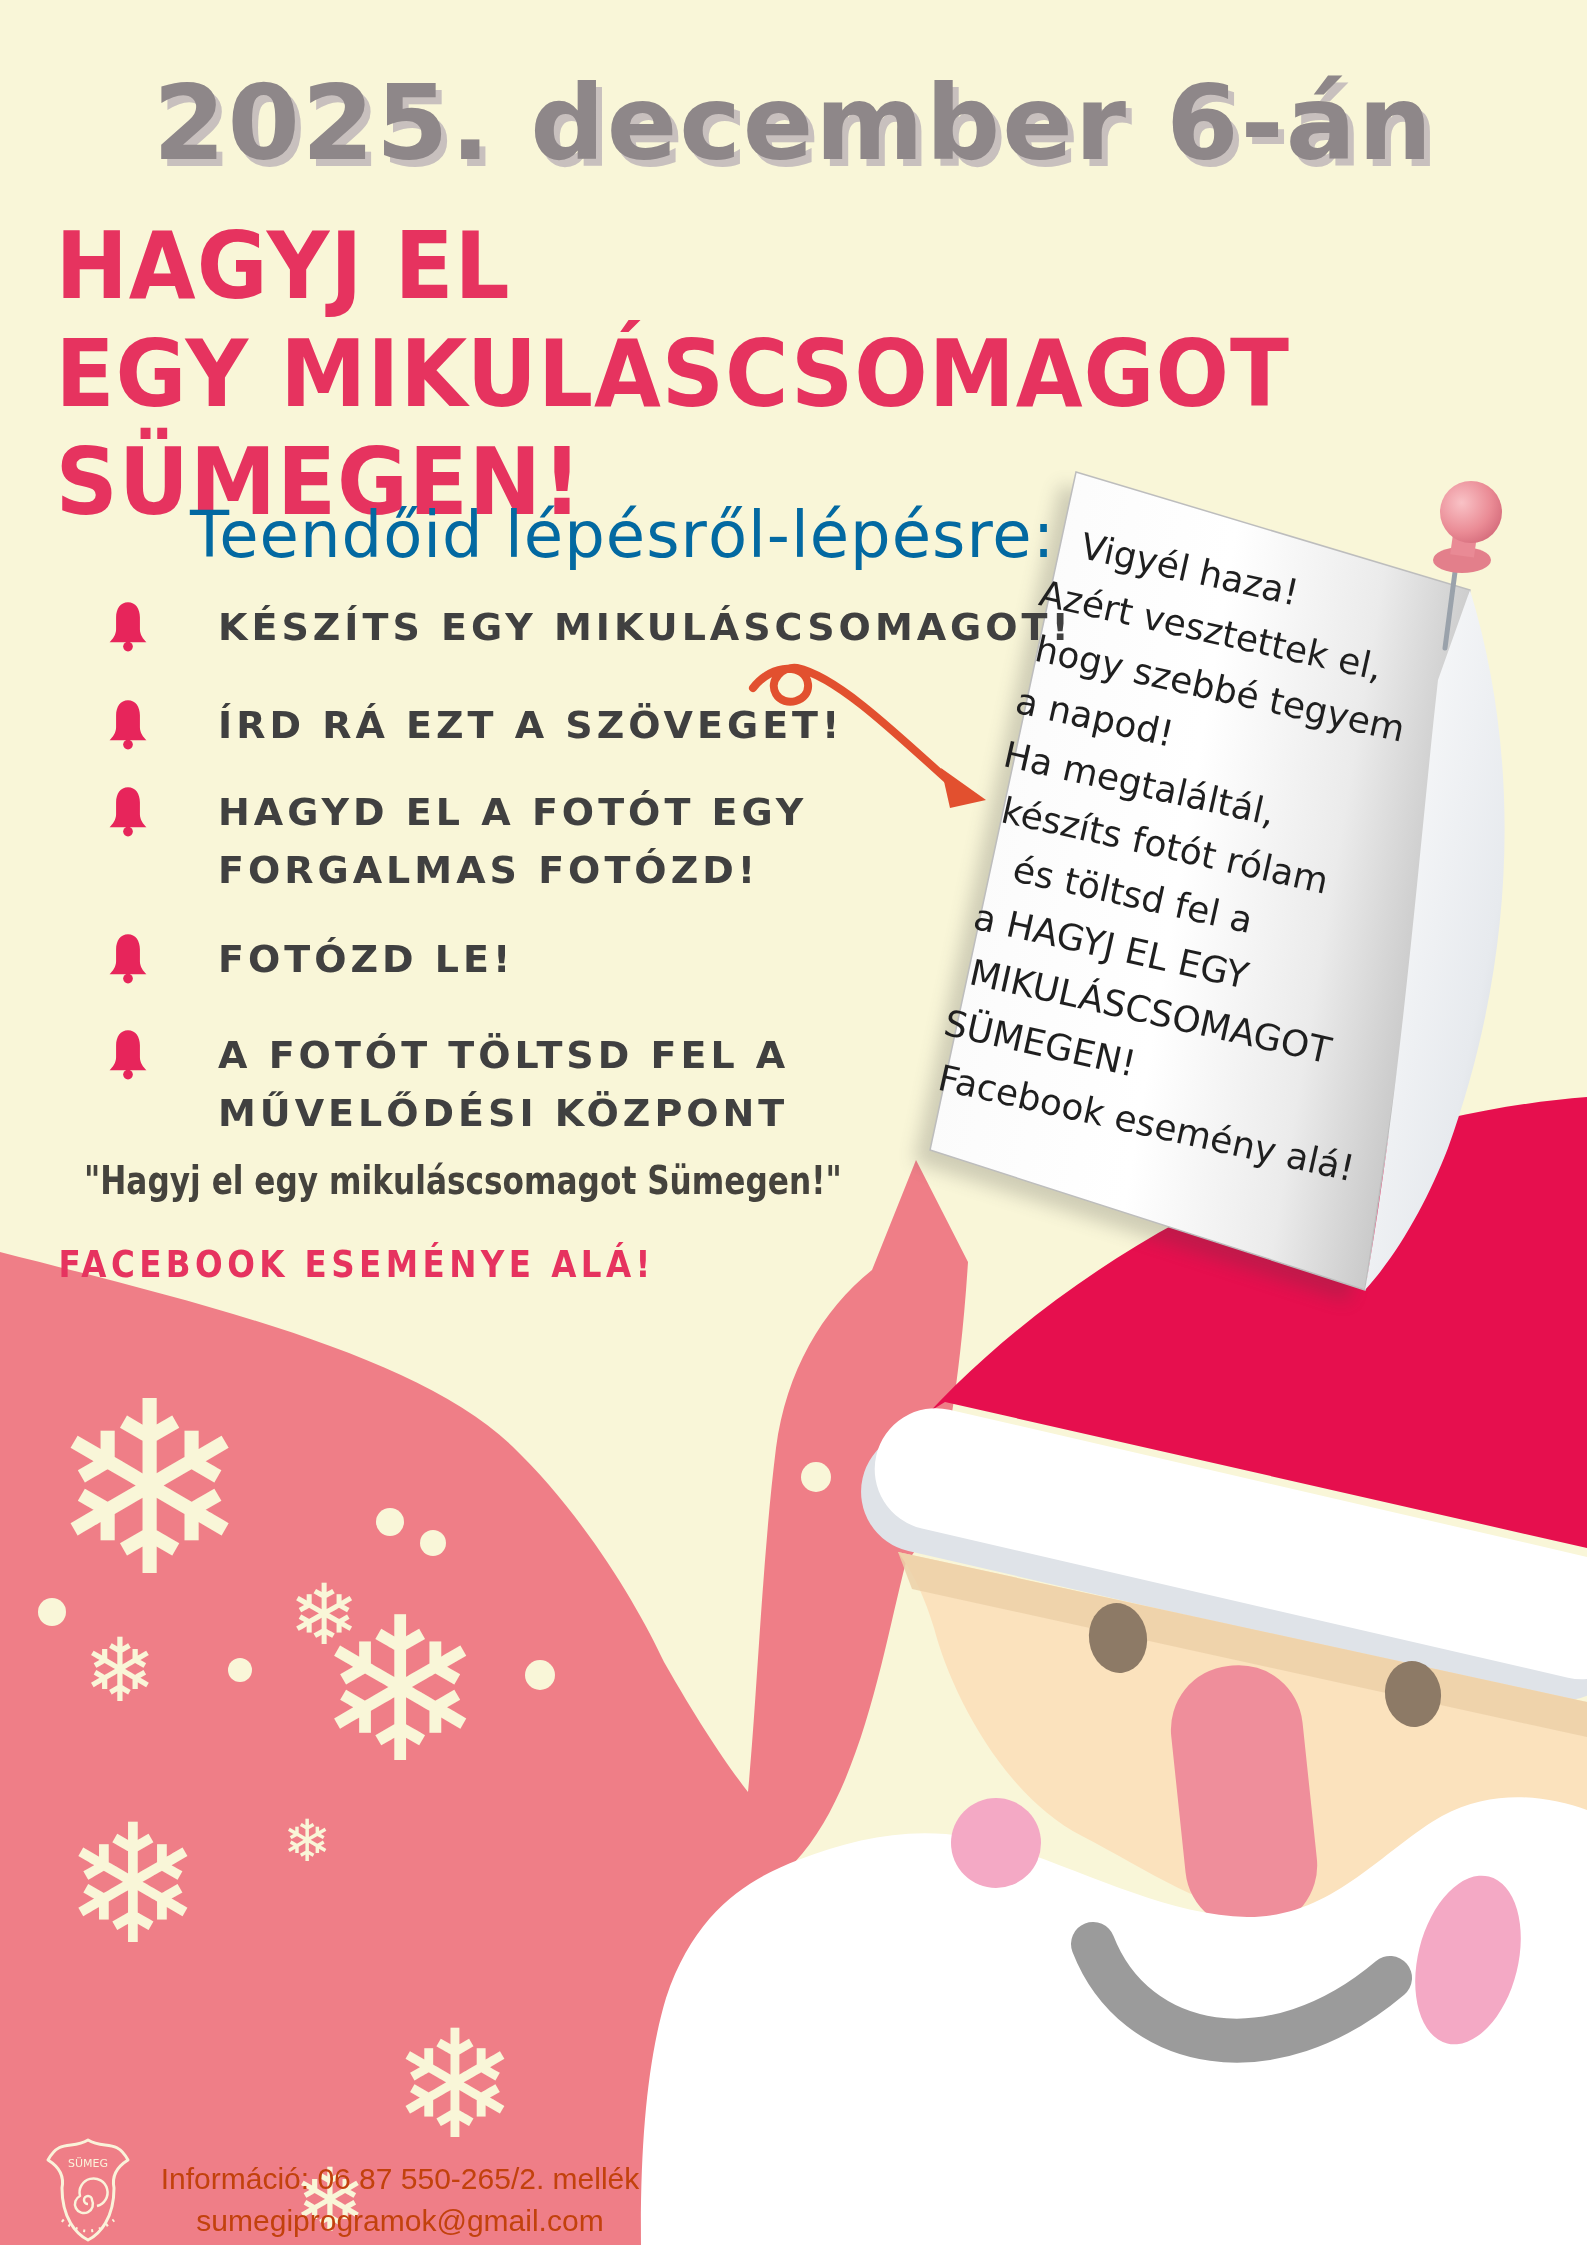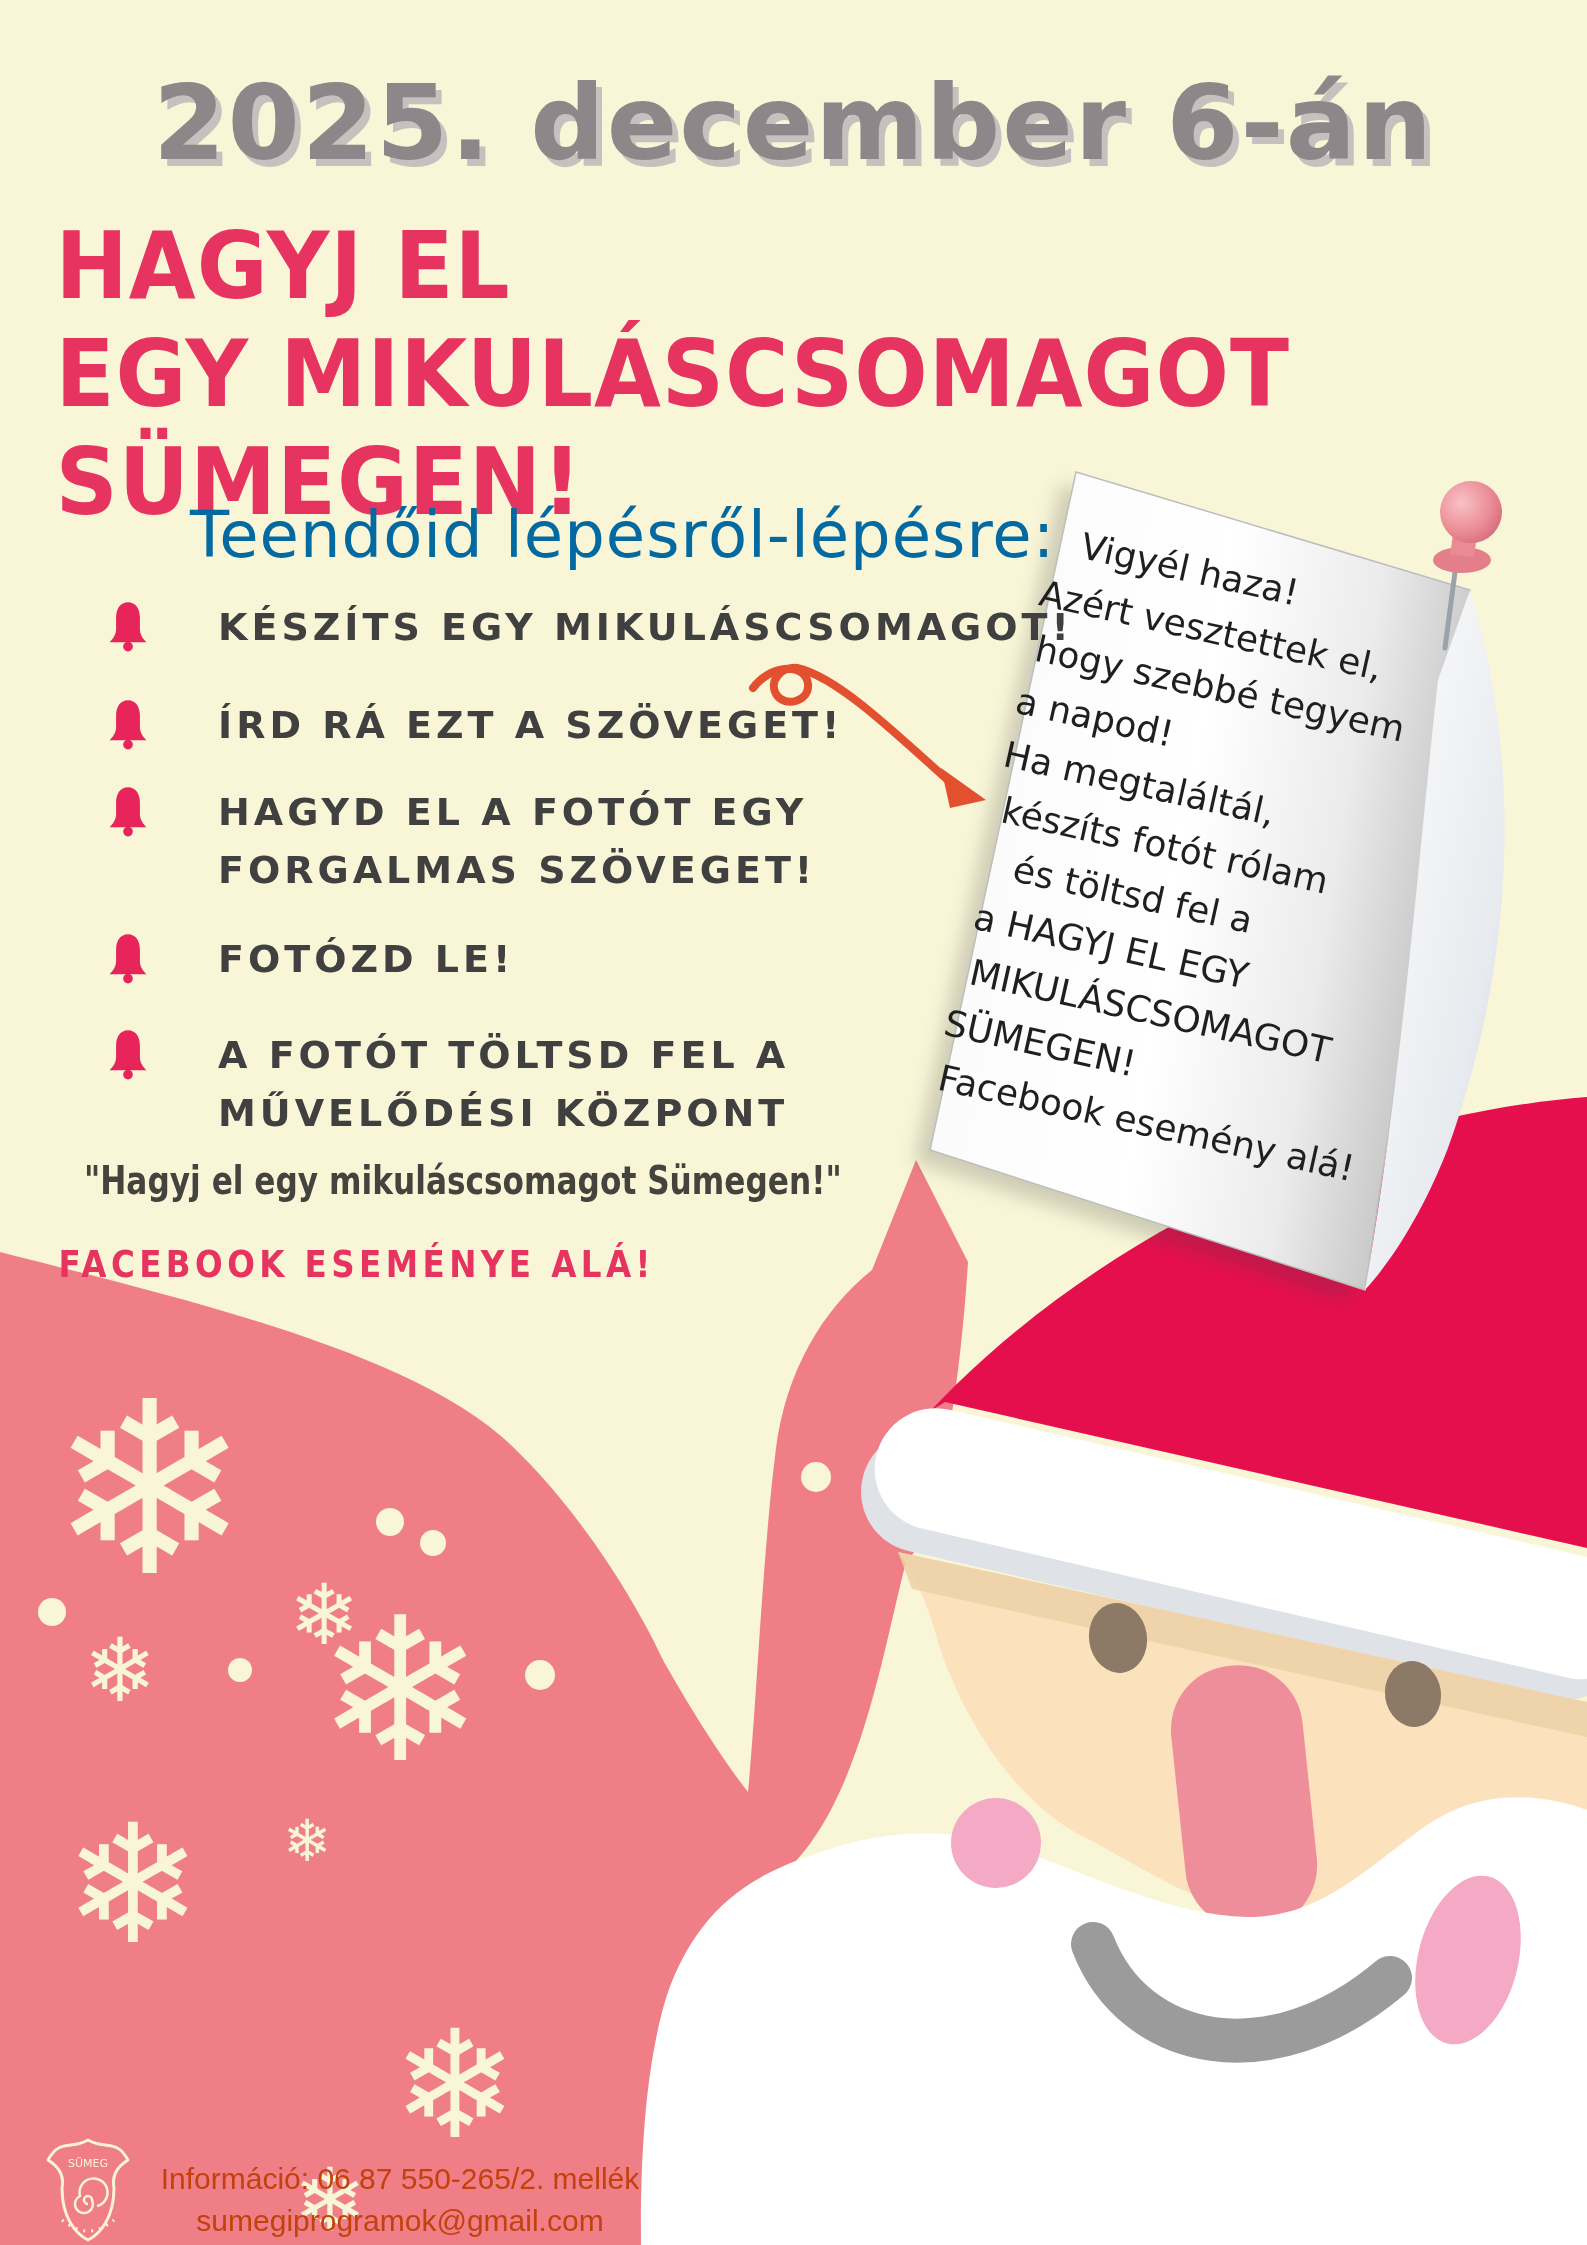--- a/index.html
+++ b/index.html
@@ -215,21 +215,21 @@
   <div class="abs main-title">
     <div class="tline">HAGYJ EL</div>
     <div class="tline">EGY MIKULÁSCSOMAGOT SÜMEGEN!</div>
   </div>
 
   <div class="abs steps-heading">Teendőid lépésről-lépésre:</div>
 
   <div class="bullet-line" style="top:605px">KÉSZÍTS EGY MIKULÁSCSOMAGOT!</div>
   <div class="bullet-line" style="top:703px">ÍRD RÁ EZT A SZÖVEGET!</div>
   <div class="bullet-line" style="top:790px">HAGYD EL A FOTÓT EGY</div>
-  <div class="bullet-line" style="top:848px">FORGALMAS SZÖVEGET!</div>
+  <div class="bullet-line" style="top:848px">FORGALMAS FOTÓZD!</div>
   <div class="bullet-line" style="top:937px">FOTÓZD LE!</div>
   <div class="bullet-line" style="top:1091px">MŰVELŐDÉSI KÖZPONT</div>
   <div class="bullet-line" style="top:1033px">A FOTÓT TÖLTSD FEL A</div>
 
   <div class="abs quote-line">"Hagyj el egy mikuláscsomagot Sümegen!"</div>
   <div class="abs fb-line">FACEBOOK ESEMÉNYE ALÁ!</div>
 
   <div class="abs note-text">
     <div class="note-line">Vigyél haza!</div>
     <div class="note-line">Azért vesztettek el,</div>

